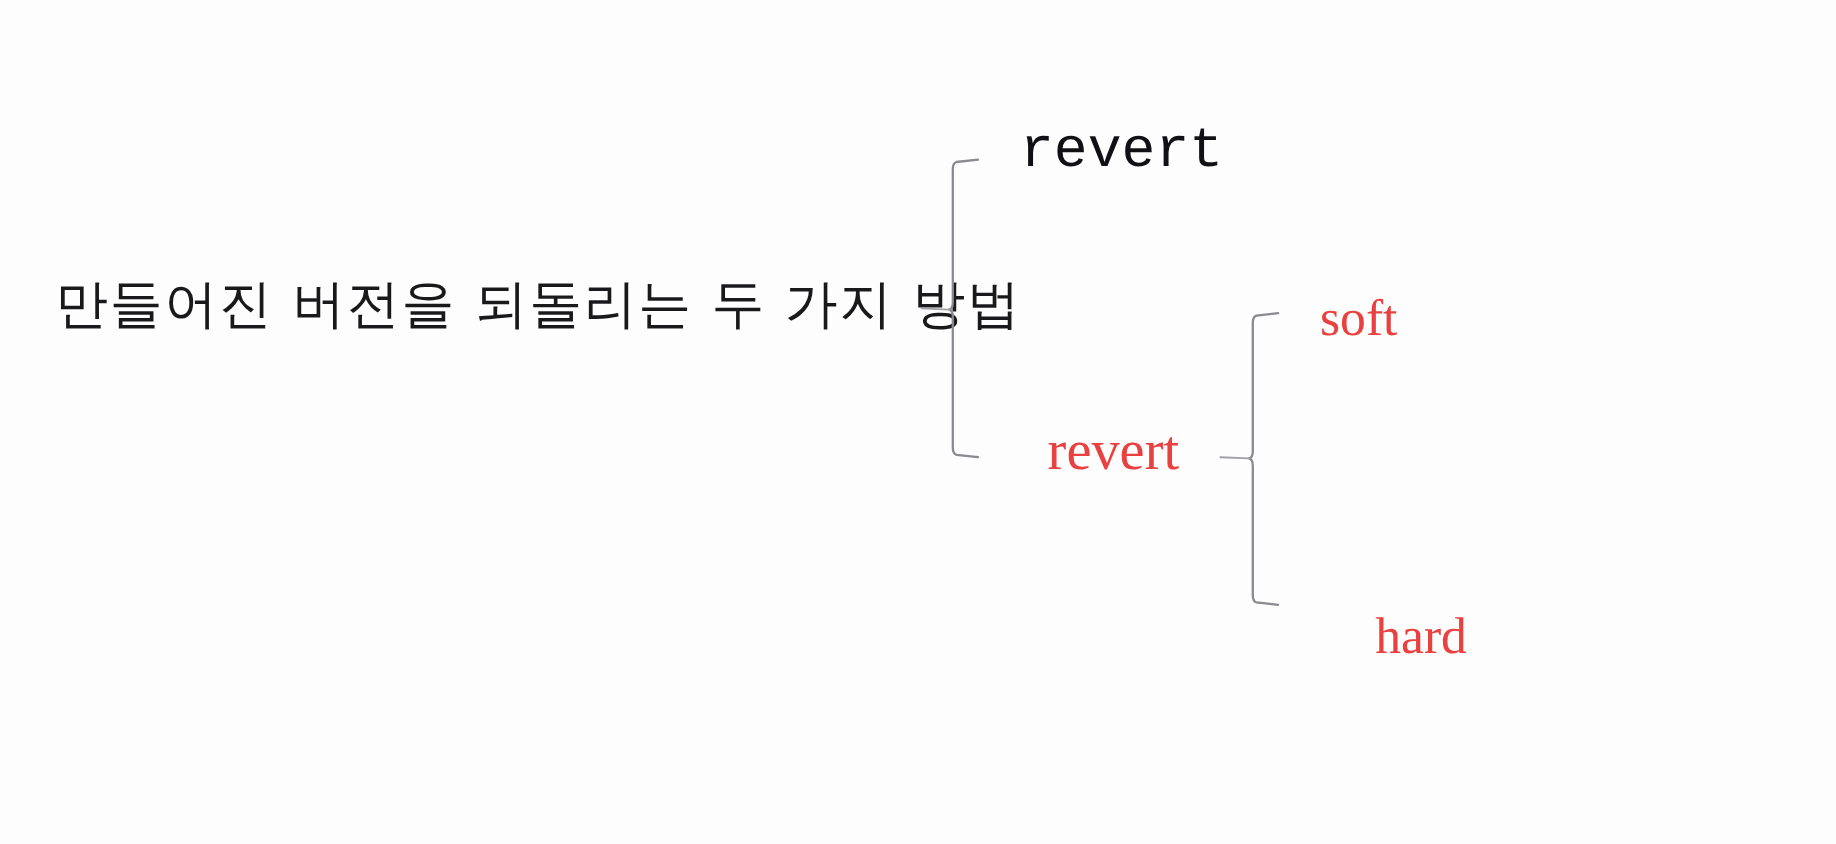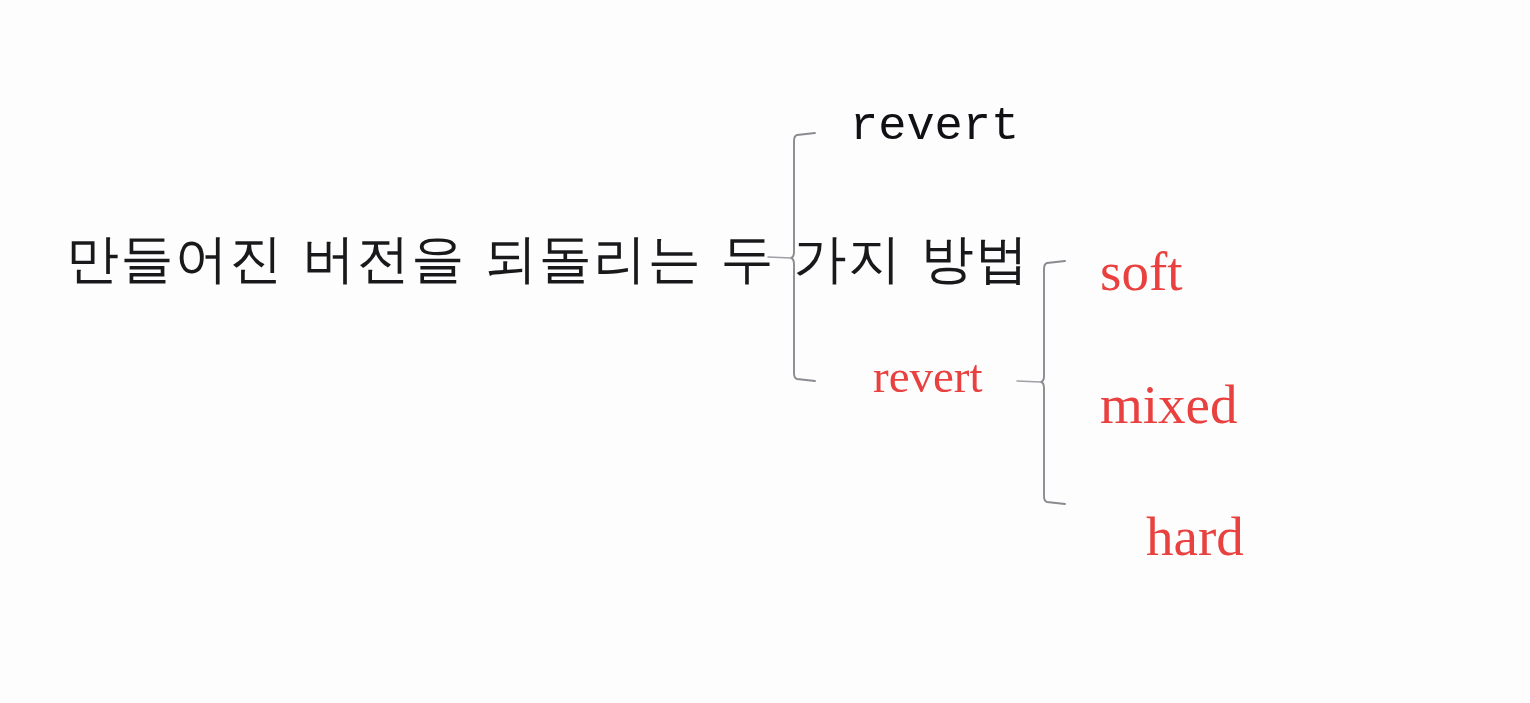--- a/index.html
+++ b/index.html
@@ -23,35 +23,34 @@
   .node {
     position: absolute;
     white-space: nowrap;
     line-height: 1;
     user-select: none;
   }
   .root-label {
     left: 46px;
     top: 232px;
     font-family: "DejaVu Sans", "Liberation Sans", sans-serif;
-    font-size: 53px;
+    font-size: 44px;
     letter-spacing: 1.5px;
     color: #19191c;
     font-weight: 400;
-    margin-left: 20px;
   }
   .branch-label {
     font-family: "Liberation Serif", "DejaVu Serif", serif;
     font-weight: 400;
   }
   .lvl1 {
     font-size: 47px;
   }
   .lvl2 {
-    font-size: 55px;
+    font-size: 43px;
   }
   .label-revert {
     left: 850px;
     top: 103px;
     color: #111115;
     font-family: Liberation Mono, monospace;
   }
   .label-reset {
     left: 873px;
     top: 353px;
@@ -109,17 +108,16 @@
 
   <div class="node branch-label lvl1 label-reset" style="color: rgb(232, 65, 63);">revert</div>
 
   <svg id="brace-2" class="brace-svg" width="70" height="275" viewBox="0 0 70 275">
     <path class="brace-path" d="M 57 13 L 39 15 Q 36 16 36 21 L 36 128 Q 36 133 33 134 Q 36 135 36 140 L 36 248 Q 36 253 39 254 L 57 256"></path>
     <path class="brace-nub" d="M 33 134 L 9 133"></path>
   </svg>
 
   <div class="node branch-label lvl2 label-soft" style="color: rgb(232, 65, 63);">soft</div>
 
-  <div class="node branch-label lvl2 label-mixed" style="color: rgb(232, 65, 63);">mixed</div>
 
   <div class="node branch-label lvl2 label-hard" style="color: rgb(232, 65, 63); margin-left: 46px;">hard</div>
 
 </div>
 
 </body></html>

